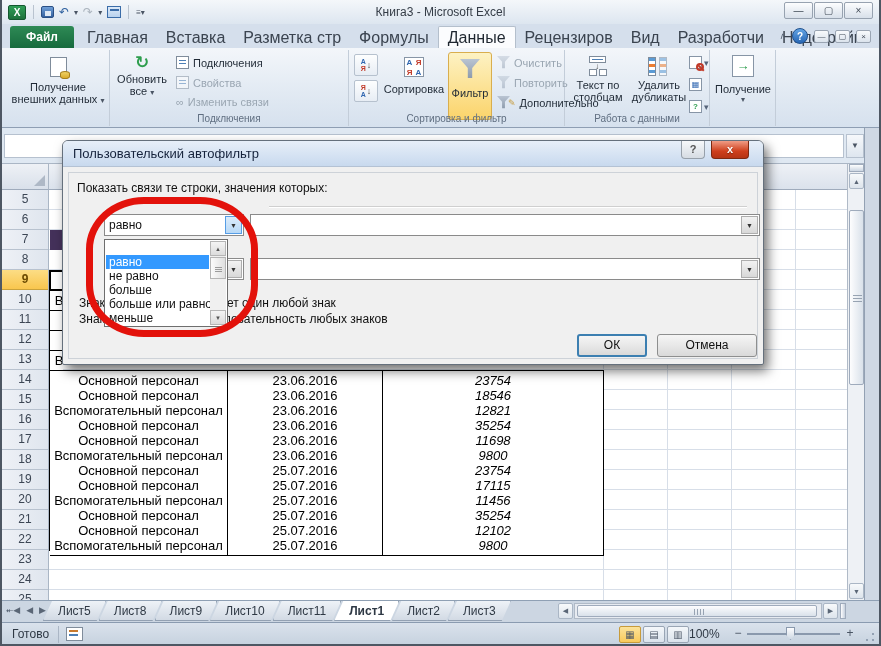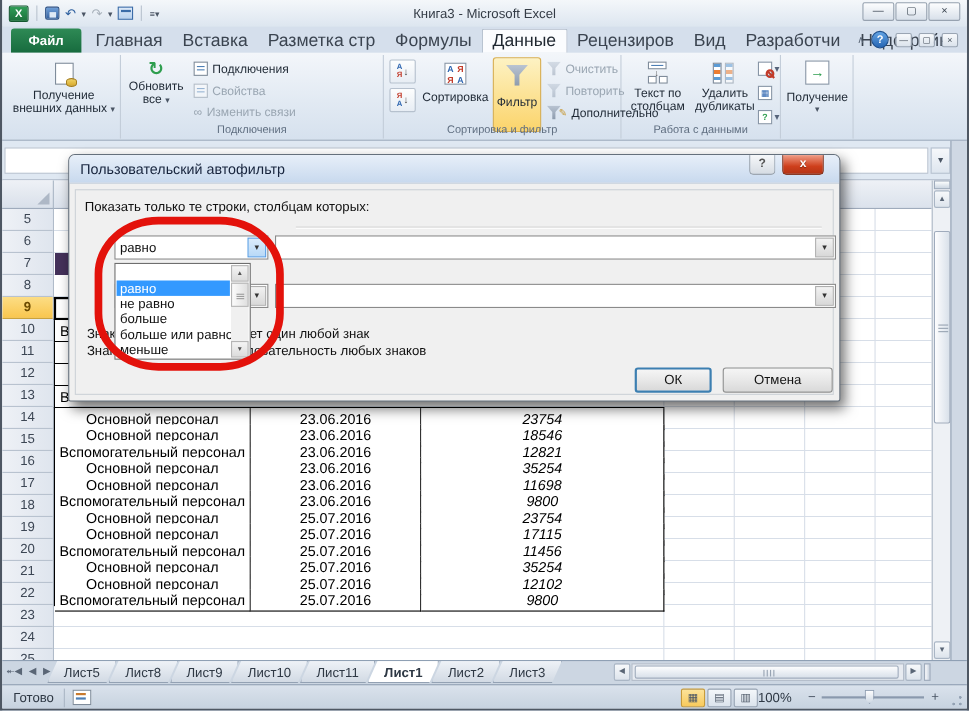--- a/index.html
+++ b/index.html
@@ -542,21 +542,21 @@
     <span class="zthumb"></span>
     <span class="zplus">+</span>
     <span class="grip"></span>
   </div>
 
   <div class="dialog">
     <div class="dtitle">Пользовательский автофильтр</div>
     <div class="dhelp">?</div>
     <div class="dclose">x</div>
     <div class="dbody">
-      <div class="dprompt">Показать только те строки, столбцам которых:</div>
+      <div class="dprompt">Показать связи те строки, значения которых:</div>
       <div class="dline"></div>
 
       <div class="combo op2">
         <span class="ddbtn">▼</span>
       </div>
       <div class="combo op1">
         <span class="val">равно</span>
         <span class="ddbtn focus">▼</span>
       </div>
       <div class="combo val1">

